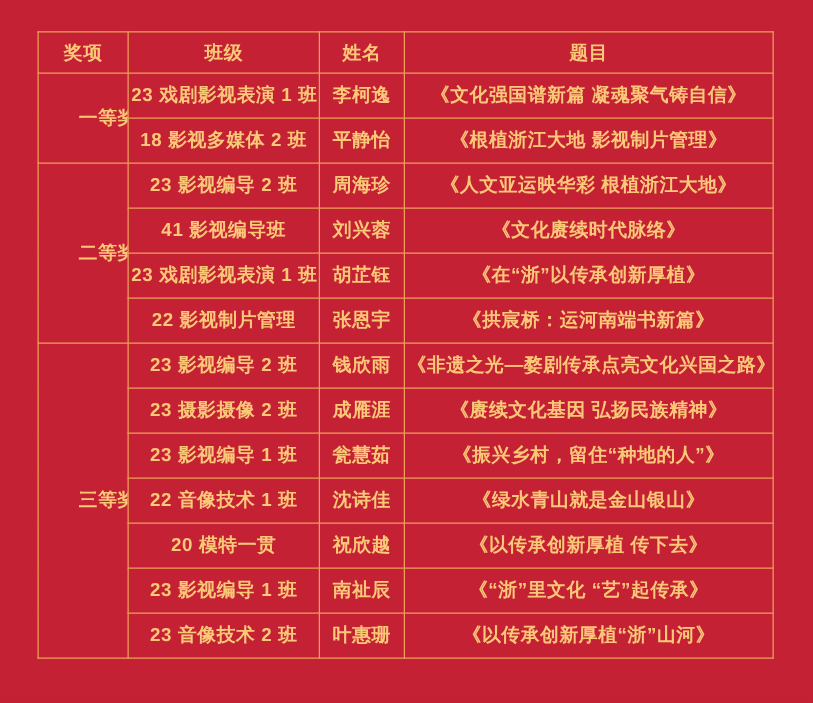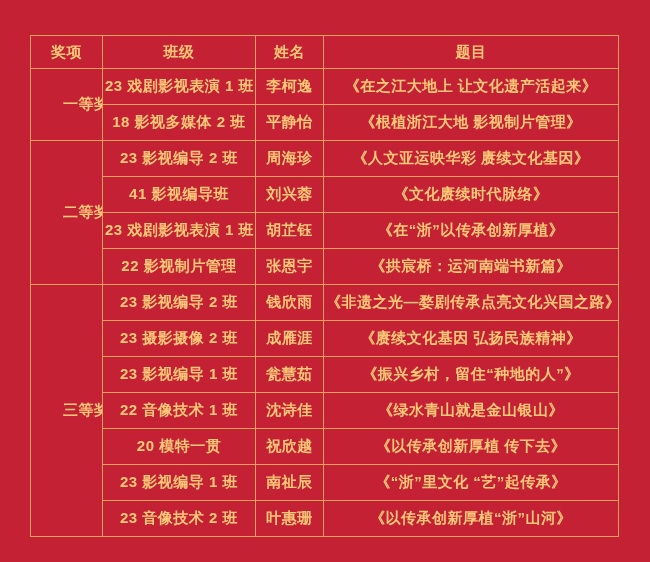--- a/index.html
+++ b/index.html
@@ -13,21 +13,21 @@
     width: 650px;
     height: 562px;
     background: var(--bg);
     position: relative;
     overflow: hidden;
     font-family: "Liberation Sans", "DejaVu Sans", sans-serif;
   }
   table.awards {
     position: absolute;
     left: 30px;
-    top: 35px;
+    top: 25px;
     width: 588px;
     border-collapse: collapse;
     table-layout: fixed;
     border-radius: 26px;
   }
   col.c-award { width: 72px; }
   col.c-class { width: 153px; }
   col.c-name  { width: 68px; }
   col.c-title { width: 295px; }
   .awards th, .awards td {
@@ -62,32 +62,32 @@
       <th>班级</th>
       <th>姓名</th>
       <th>题目</th>
     </tr>
   </thead>
   <tbody>
       <tr>
         <td class="award-cell" rowspan="2">一等奖</td>
         <td>23 戏剧影视表演 1 班</td>
         <td>李柯逸</td>
-        <td>《在之江大地上 让文化遗产活起来》</td>
+        <td>《文化强国谱新篇 凝魂聚气铸自信》</td>
       </tr>
       <tr>
         <td>18 影视多媒体 2 班</td>
         <td>平静怡</td>
         <td>《根植浙江大地 影视制片管理》</td>
       </tr>
       <tr>
         <td class="award-cell" rowspan="4">二等奖</td>
         <td>23 影视编导 2 班</td>
         <td>周海珍</td>
-        <td>《人文亚运映华彩 赓续文化基因》</td>
+        <td>《人文亚运映华彩 根植浙江大地》</td>
       </tr>
       <tr>
         <td>41 影视编导班</td>
         <td>刘兴蓉</td>
         <td>《文化赓续时代脉络》</td>
       </tr>
       <tr>
         <td>23 戏剧影视表演 1 班</td>
         <td>胡芷钰</td>
         <td>《在“浙”以传承创新厚植》</td>

